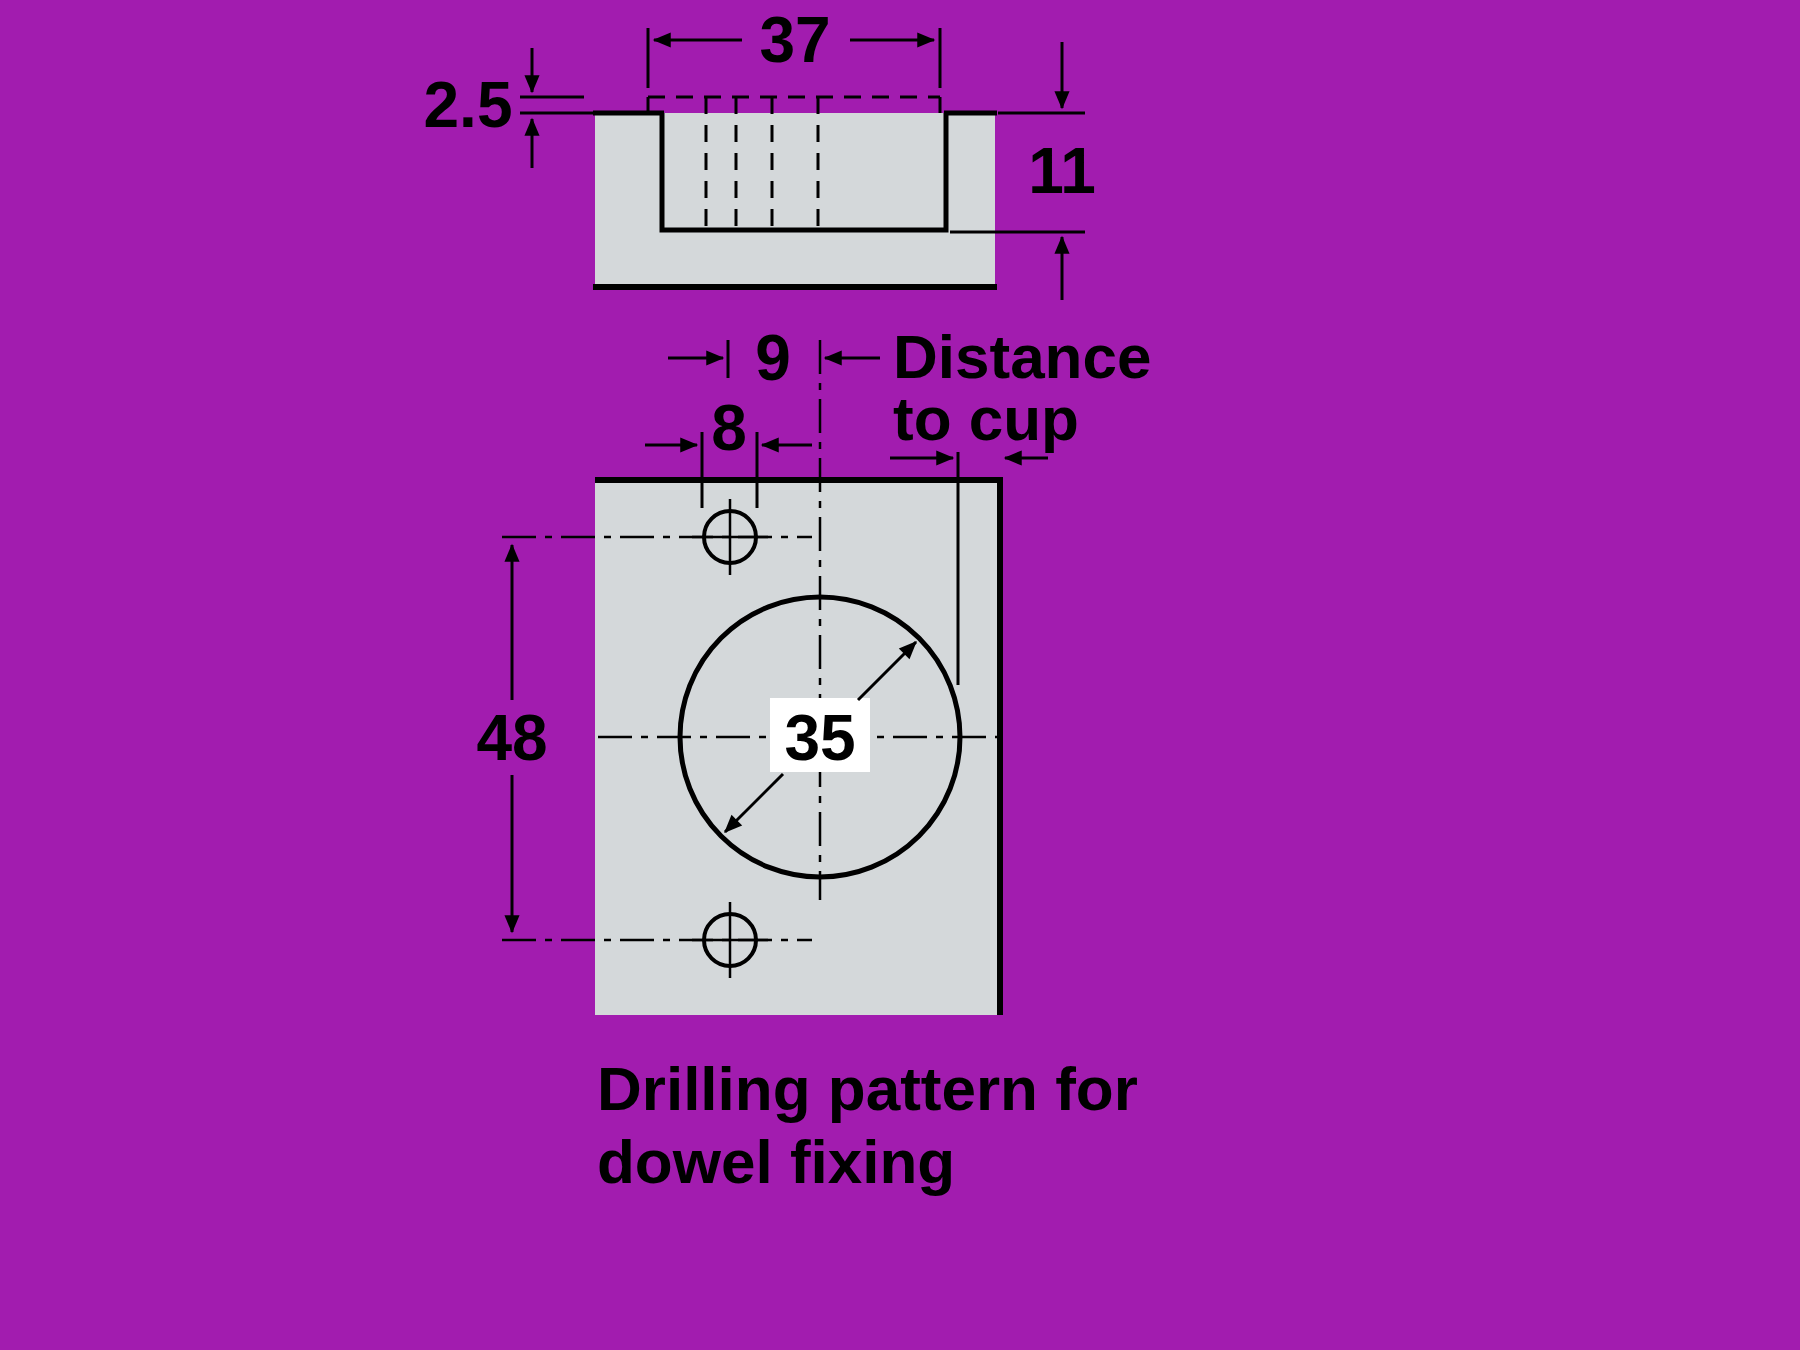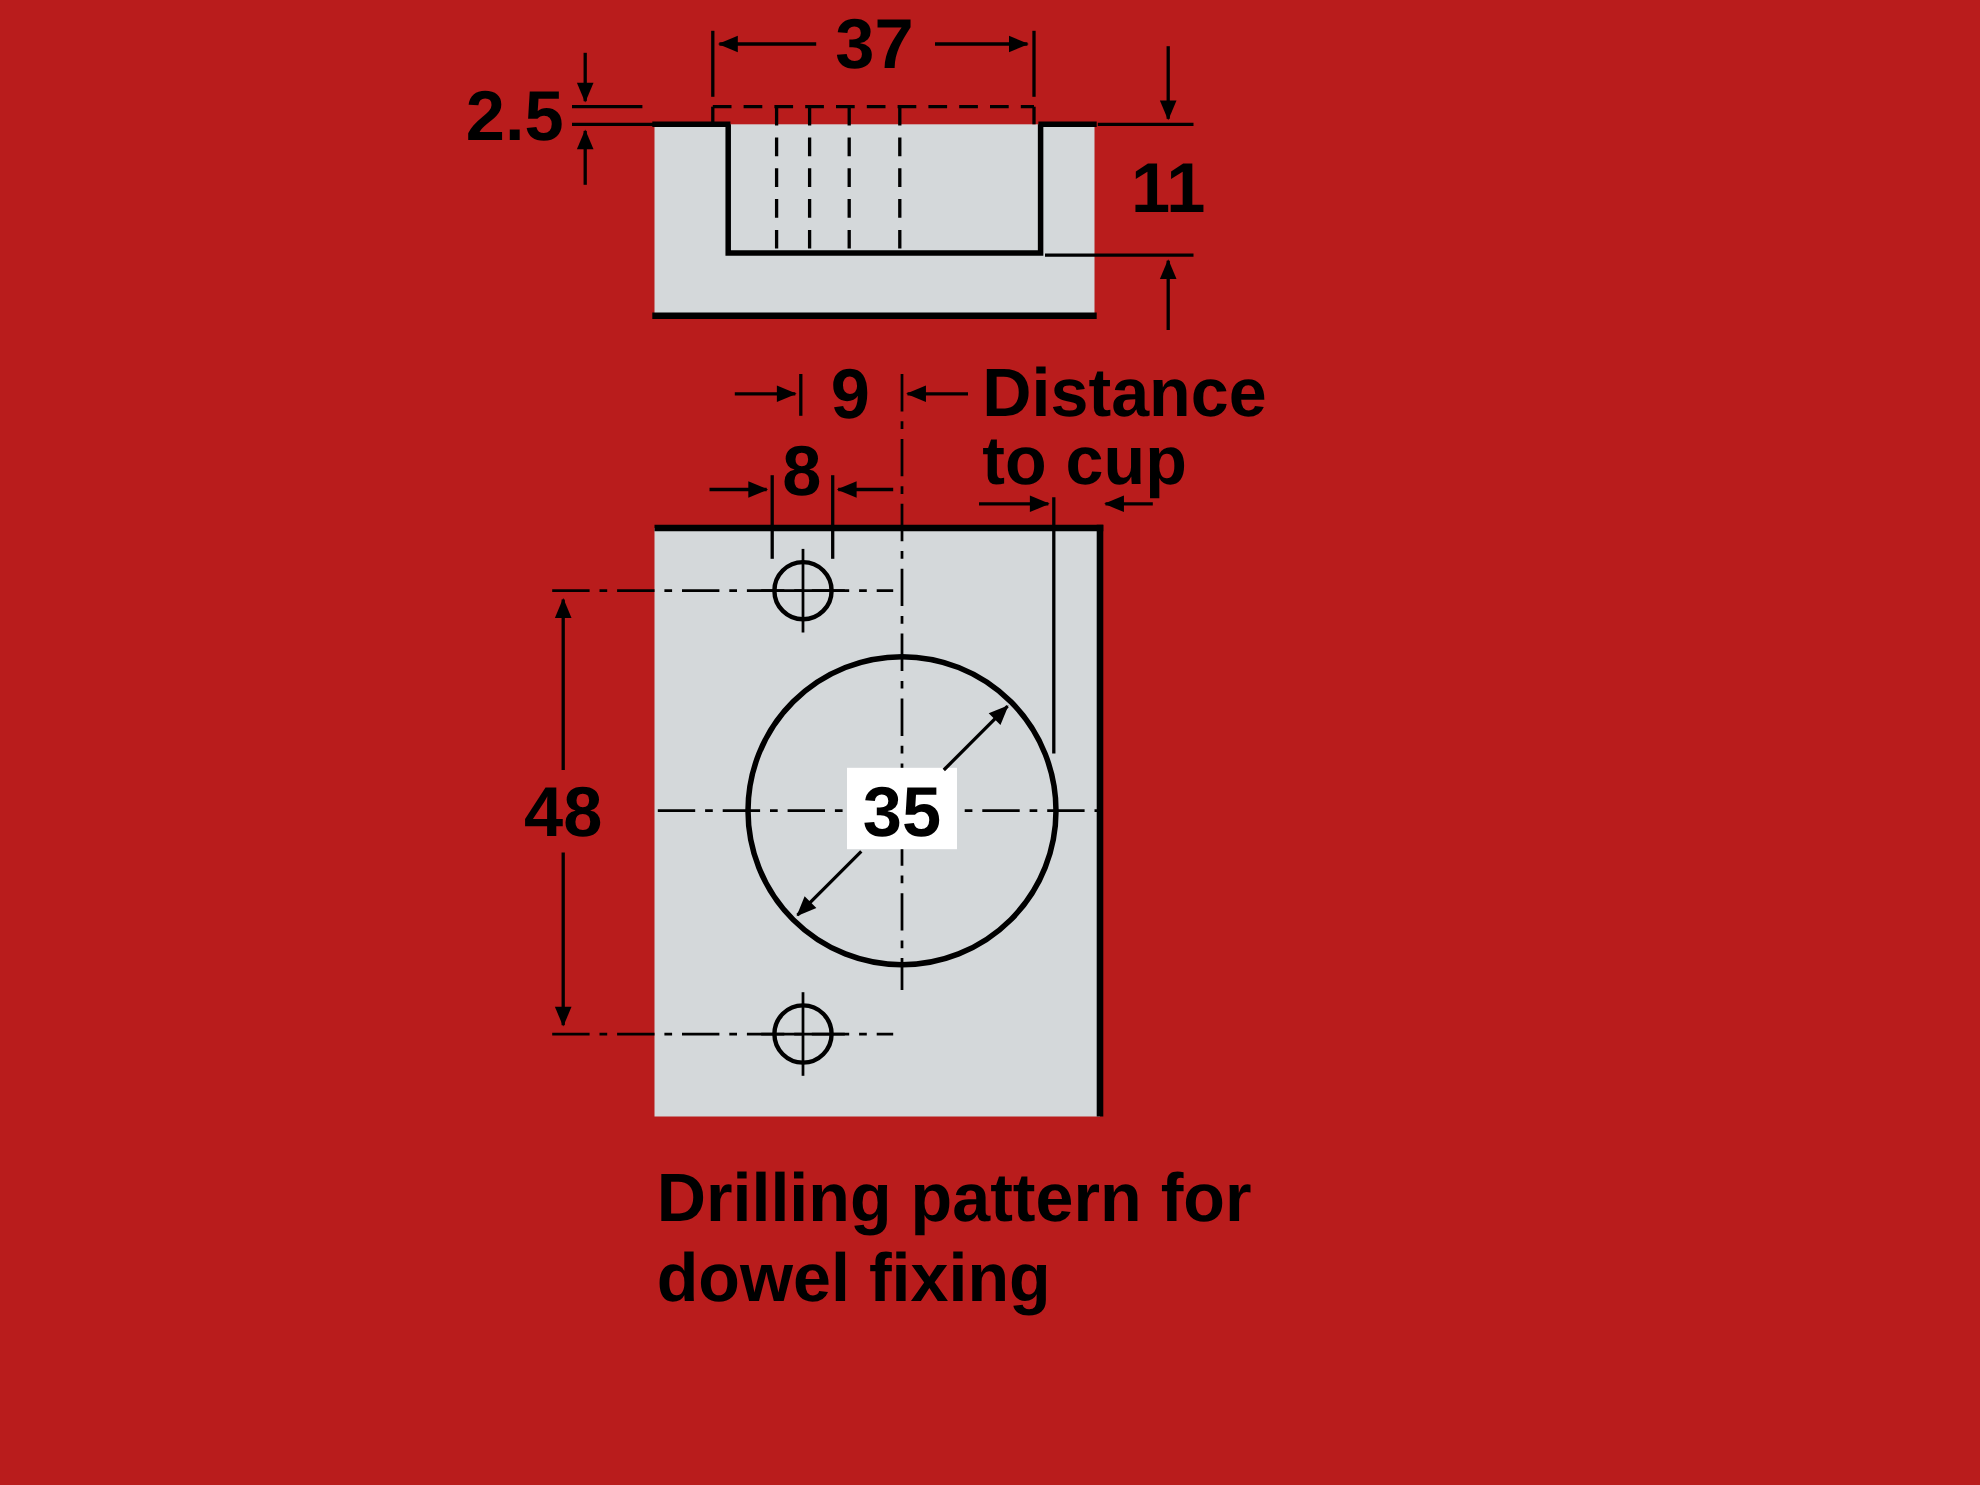--- a/index.html
+++ b/index.html
@@ -5,21 +5,21 @@
   html, body {
     margin: 0;
     padding: 0;
     background: #ffffff;
     font-family: "Liberation Sans", sans-serif;
   }
   .stage {
     position: relative;
     width: 1800px;
     height: 1350px;
-    background: #b91c1c;
+    background: #a21caf;
     overflow: hidden;
   }
   svg { display: block; }
   .thick  { stroke: #000; stroke-width: 6;   fill: none; }
   .outline{ stroke: #000; stroke-width: 5;   fill: none; }
   .med    { stroke: #000; stroke-width: 4;   fill: none; }
   .thin   { stroke: #000; stroke-width: 3;   fill: none; }
   .hair   { stroke: #000; stroke-width: 2.5; fill: none; }
   .dashed  { stroke-dasharray: 17 11; }
   .dashdot { stroke-dasharray: 34 9 7 9; }

